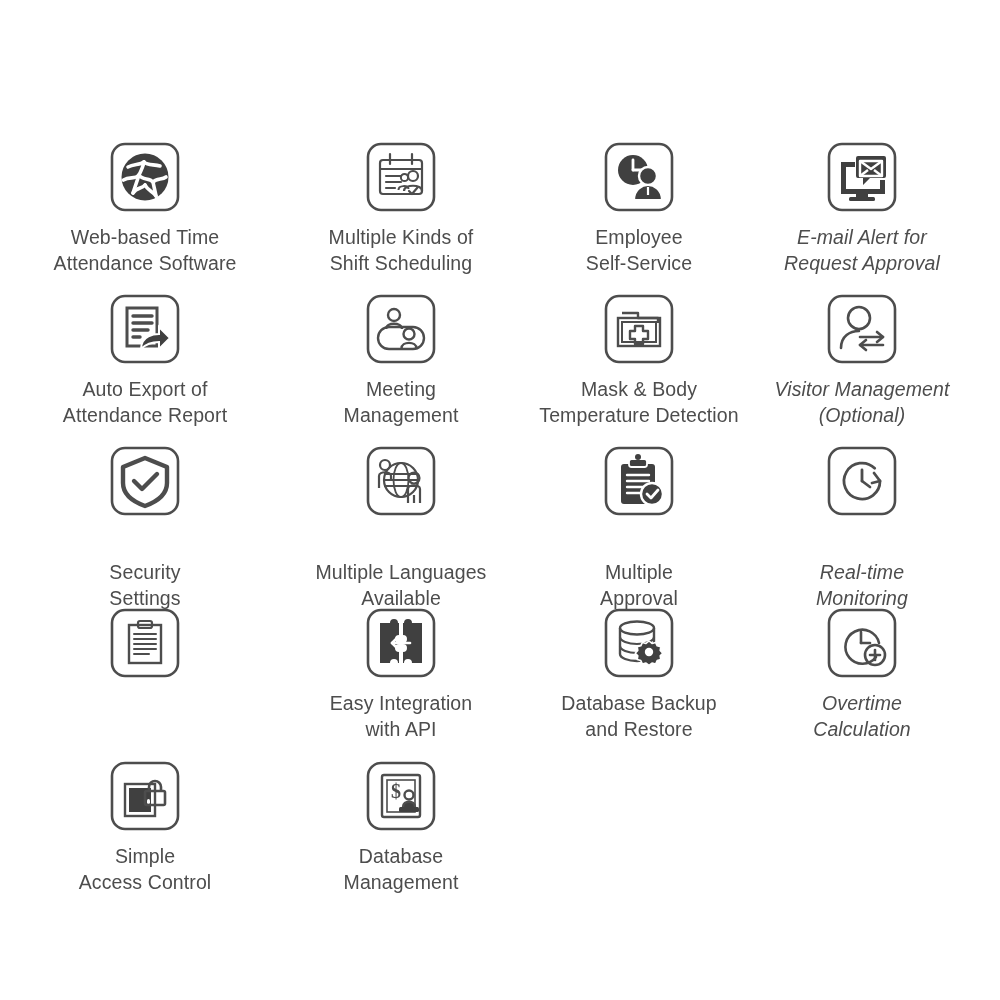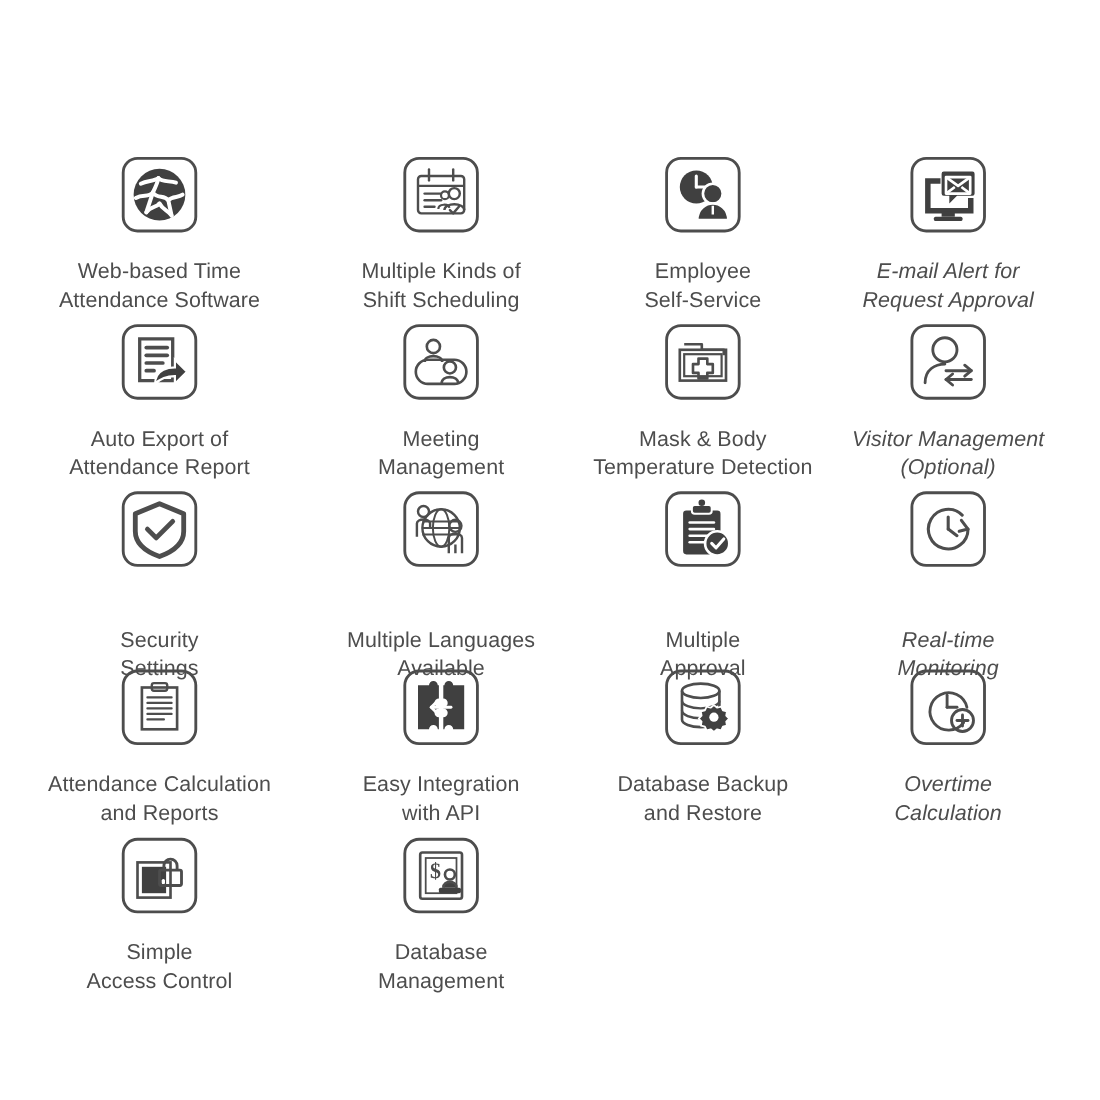--- a/index.html
+++ b/index.html
@@ -25,21 +25,21 @@
     display: flex;
     flex-direction: column;
     align-items: center;
   }
   .feature-icon {
     width: 76px;
     height: 76px;
     display: block;
   }
   .feature-label {
-    margin-top: 19px;
+    margin-top: 9px;
     text-align: center;
     font-size: 19.5px;
     line-height: 26px;
     color: #4d4d4d;
     white-space: pre-line;
     letter-spacing: 0.1px;
   }
   
   .col-0 { left: 20px; }
   .col-1 { left: 276px; }
@@ -266,22 +266,20 @@
       <rect x="22" y="20" width="32" height="38" fill="none" stroke="#4d4d4d" stroke-width="2.4"></rect>
       <rect x="31" y="16" width="14" height="7" rx="2" fill="none" stroke="#4d4d4d" stroke-width="2.2"></rect>
       <g stroke="#4d4d4d" stroke-width="2" stroke-linecap="round">
         <line x1="27" y1="29" x2="49" y2="29"></line>
         <line x1="27" y1="34" x2="49" y2="34"></line>
         <line x1="27" y1="39" x2="49" y2="39"></line>
         <line x1="27" y1="44" x2="49" y2="44"></line>
         <line x1="27" y1="49" x2="42" y2="49"></line>
       </g>
     </svg>
-    <span class="feature-label">Attendance Calculation
-and Reports</span>
   </div>
 
   <div class="feature-cell col-1 row-3">
     <svg class="feature-icon" viewBox="0 0 76 76" width="76" height="76">
       <rect x="5" y="5" width="66" height="66" rx="13" fill="none" stroke="#4d4d4d" stroke-width="2.6"></rect>
       <path d="M17 18 h10 a4 4 0 0 1 8 0 h1 v12 a4 4 0 0 0 0 8 v1 a4 4 0 0 0 0 8 v11 h-1 a4 4 0 0 0 -8 0 h-10 Z" fill="#404040"></path>
       <path d="M59 18 h-10 a4 4 0 0 0 -8 0 h-1 v12 a4 4 0 0 1 0 8 v1 a4 4 0 0 1 0 8 v11 h1 a4 4 0 0 1 8 0 h10 Z" fill="#404040"></path>
       <g stroke="#ffffff" stroke-width="2.6" fill="none" stroke-linecap="round" stroke-linejoin="round">
         <line x1="47" y1="38" x2="29" y2="38"></line>
         <polyline points="34,33 29,38 34,43"></polyline>

